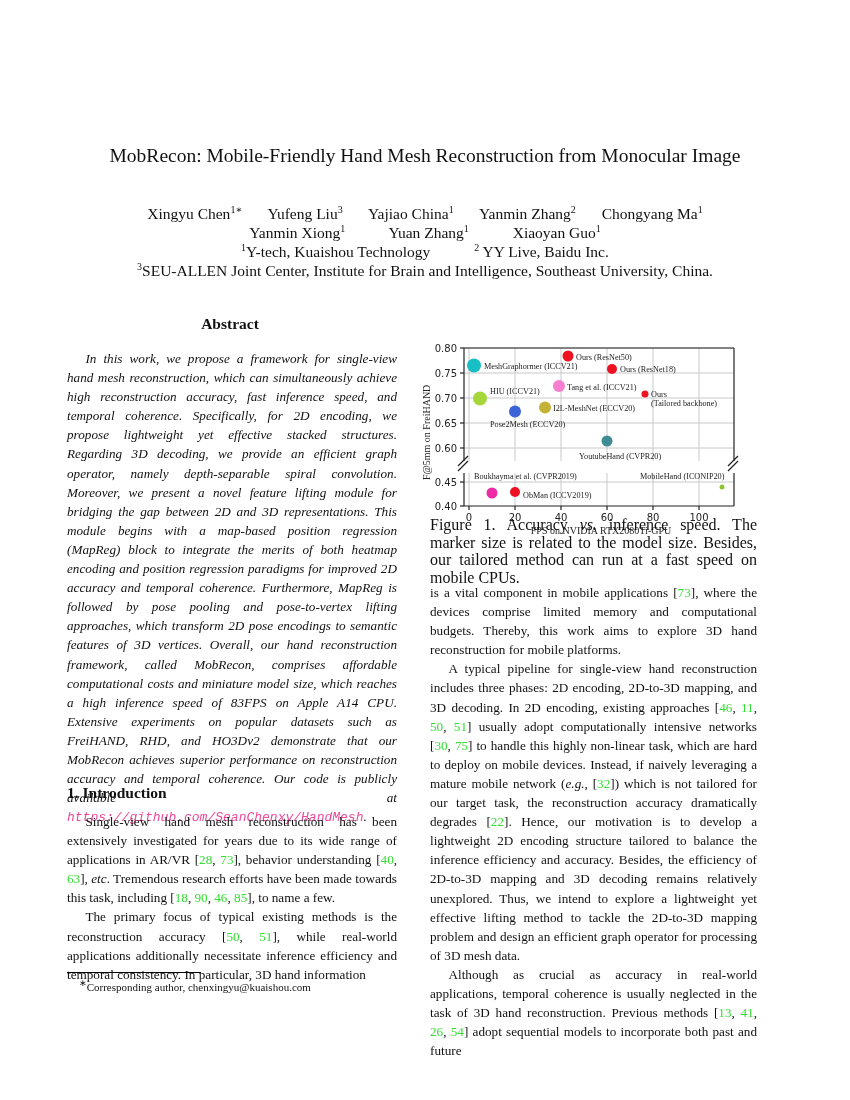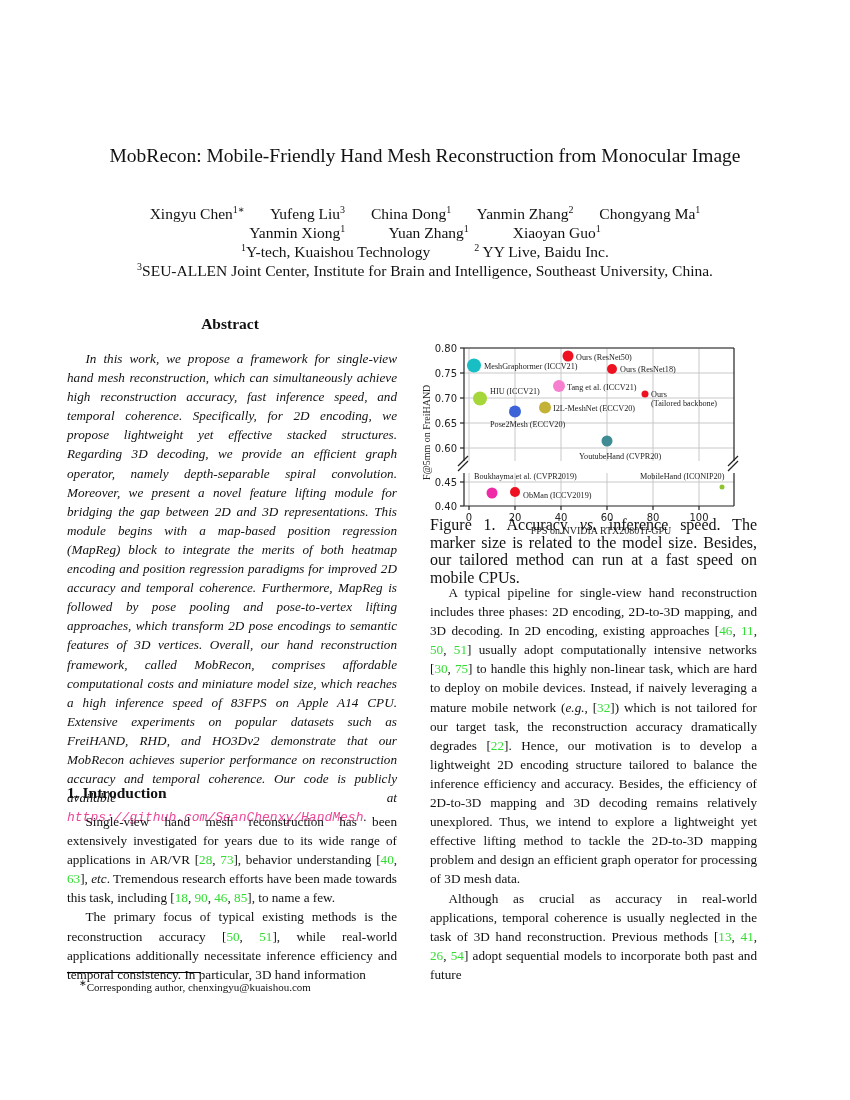--- a/index.html
+++ b/index.html
@@ -29,21 +29,21 @@
   .chart svg .lbl { font-size: 8.2px; fill: #222; }
 </style>
 </head>
 <body>
 
 <div class="abs title">MobRecon: Mobile-Friendly Hand Mesh Reconstruction from Monocular Image</div>
 
 <div class="abs authors" style="top:200px;">
   <span><span>Xingyu Chen</span><sup>1∗</sup></span><span class="gap"></span>
   <span><span>Yufeng Liu</span><sup>3</sup></span><span class="gap"></span>
-  <span><span>China Dong</span><sup>1</sup></span><span class="gap"></span>
+  <span><span>Yajiao China</span><sup>1</sup></span><span class="gap"></span>
   <span><span>Yanmin Zhang</span><sup>2</sup></span><span class="gap"></span>
   <span><span>Chongyang Ma</span><sup>1</sup></span>
 </div>
 <div class="abs authors" style="top:219px;">
   <span><span>Yanmin Xiong</span><sup>1</sup></span><span class="gap" style="width:40px"></span>
   <span><span>Yuan Zhang</span><sup>1</sup></span><span class="gap" style="width:40px"></span>
   <span><span>Xiaoyan Guo</span><sup>1</sup></span>
 </div>
 <div class="abs authors" style="top:238px;">
   <span><sup>1</sup><span>Y-tech, Kuaishou Technology</span></span><span class="gap" style="width:40px"></span>
@@ -168,15 +168,16 @@
       <text class="lbl" x="63" y="141">Boukhayma et al. (CVPR2019)</text>
       <text class="lbl" x="112" y="160">ObMan (ICCV2019)</text>
       <text class="lbl" x="229" y="141">MobileHand (ICONIP20)</text>
     </g>
   </svg>
 </div>
 
 <div class="abs caption"><span>Figure 1. Accuracy </span><i>vs.</i><span> inference speed. The marker size is related to the model size. Besides, our tailored method can run at a fast speed on mobile CPUs.</span></div>
 
 <div class="abs col right-col">
+  <p class="noindent"><span>is a vital component in mobile applications [</span><a class="cite">73</a><span>], where the devices comprise limited memory and computational budgets. Thereby, this work aims to explore 3D hand reconstruction for mobile platforms.</span></p>
   <p><span>A typical pipeline for single-view hand reconstruction includes three phases: 2D encoding, 2D-to-3D mapping, and 3D decoding. In 2D encoding, existing approaches [</span><a class="cite">46</a><span>, </span><a class="cite">11</a><span>, </span><a class="cite">50</a><span>, </span><a class="cite">51</a><span>] usually adopt computationally intensive networks [</span><a class="cite">30</a><span>, </span><a class="cite">75</a><span>] to handle this highly non-linear task, which are hard to deploy on mobile devices. Instead, if naively leveraging a mature mobile network (</span><i>e.g.</i><span>, [</span><a class="cite">32</a><span>]) which is not tailored for our target task, the reconstruction accuracy dramatically degrades [</span><a class="cite">22</a><span>]. Hence, our motivation is to develop a lightweight 2D encoding structure tailored to balance the inference efficiency and accuracy. Besides, the efficiency of 2D-to-3D mapping and 3D decoding remains relatively unexplored. Thus, we intend to explore a lightweight yet effective lifting method to tackle the 2D-to-3D mapping problem and design an efficient graph operator for processing of 3D mesh data.</span></p>
   <p><span>Although as crucial as accuracy in real-world applications, temporal coherence is usually neglected in the task of 3D hand reconstruction. Previous methods [</span><a class="cite">13</a><span>, </span><a class="cite">41</a><span>, </span><a class="cite">26</a><span>, </span><a class="cite">54</a><span>] adopt sequential models to incorporate both past and future</span></p>
 </div>
 
 </body></html>

